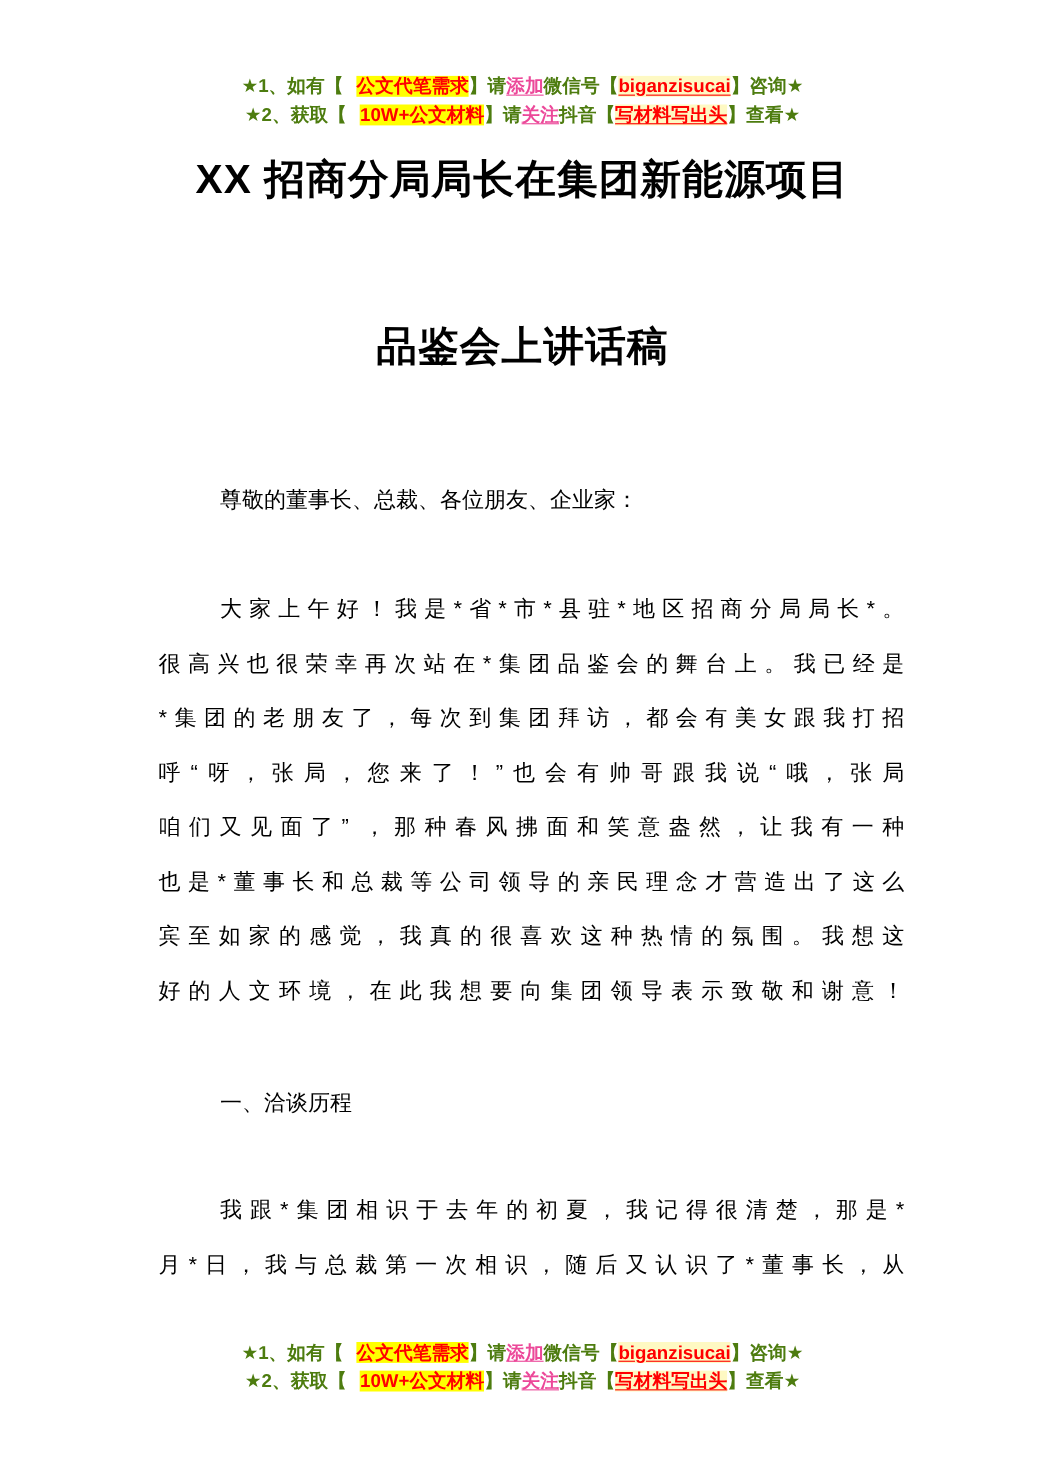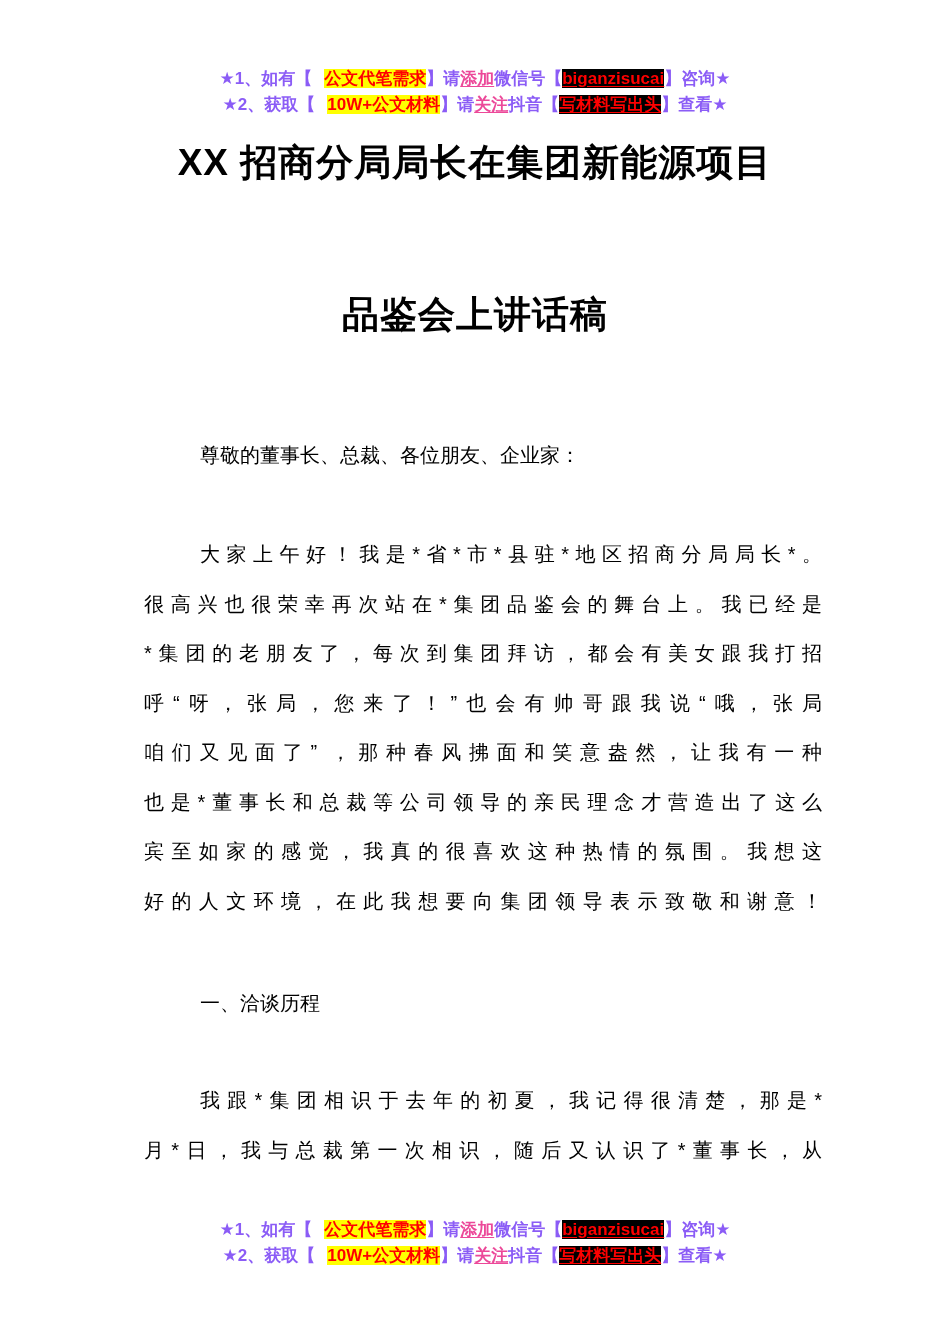--- a/index.html
+++ b/index.html
@@ -20,24 +20,24 @@
     left: 0;
     width: 100%;
     text-align: center;
     font-size: 17px;
     font-weight: bold;
     line-height: 26px;
     color: #000000;
   }
   .banner-header { top: 66px; }
   .banner-footer { top: 1217px; }
-  .seg-plain { color: #8b5cf6; }
+  .seg-plain { color: #4d7c0f; }
   .seg-hl-red { background: #FFFF00; color: #FF0000; margin-left: 12px; }
   .seg-underline { color: #ec4899; text-decoration: underline; text-underline-offset: 2px; }
-  .seg-hl-red-underline { background: #000000; color: #FF0000; text-decoration: underline; text-underline-offset: 2px; }
+  .seg-hl-red-underline { background: #fef9c3; color: #FF0000; text-decoration: underline; text-underline-offset: 2px; }
   
   .doc-title {
     position: absolute;
     left: 0;
     width: 100%;
     text-align: center;
     font-size: 37px;
     font-weight: bold;
     letter-spacing: 1px;
     line-height: 46px;

